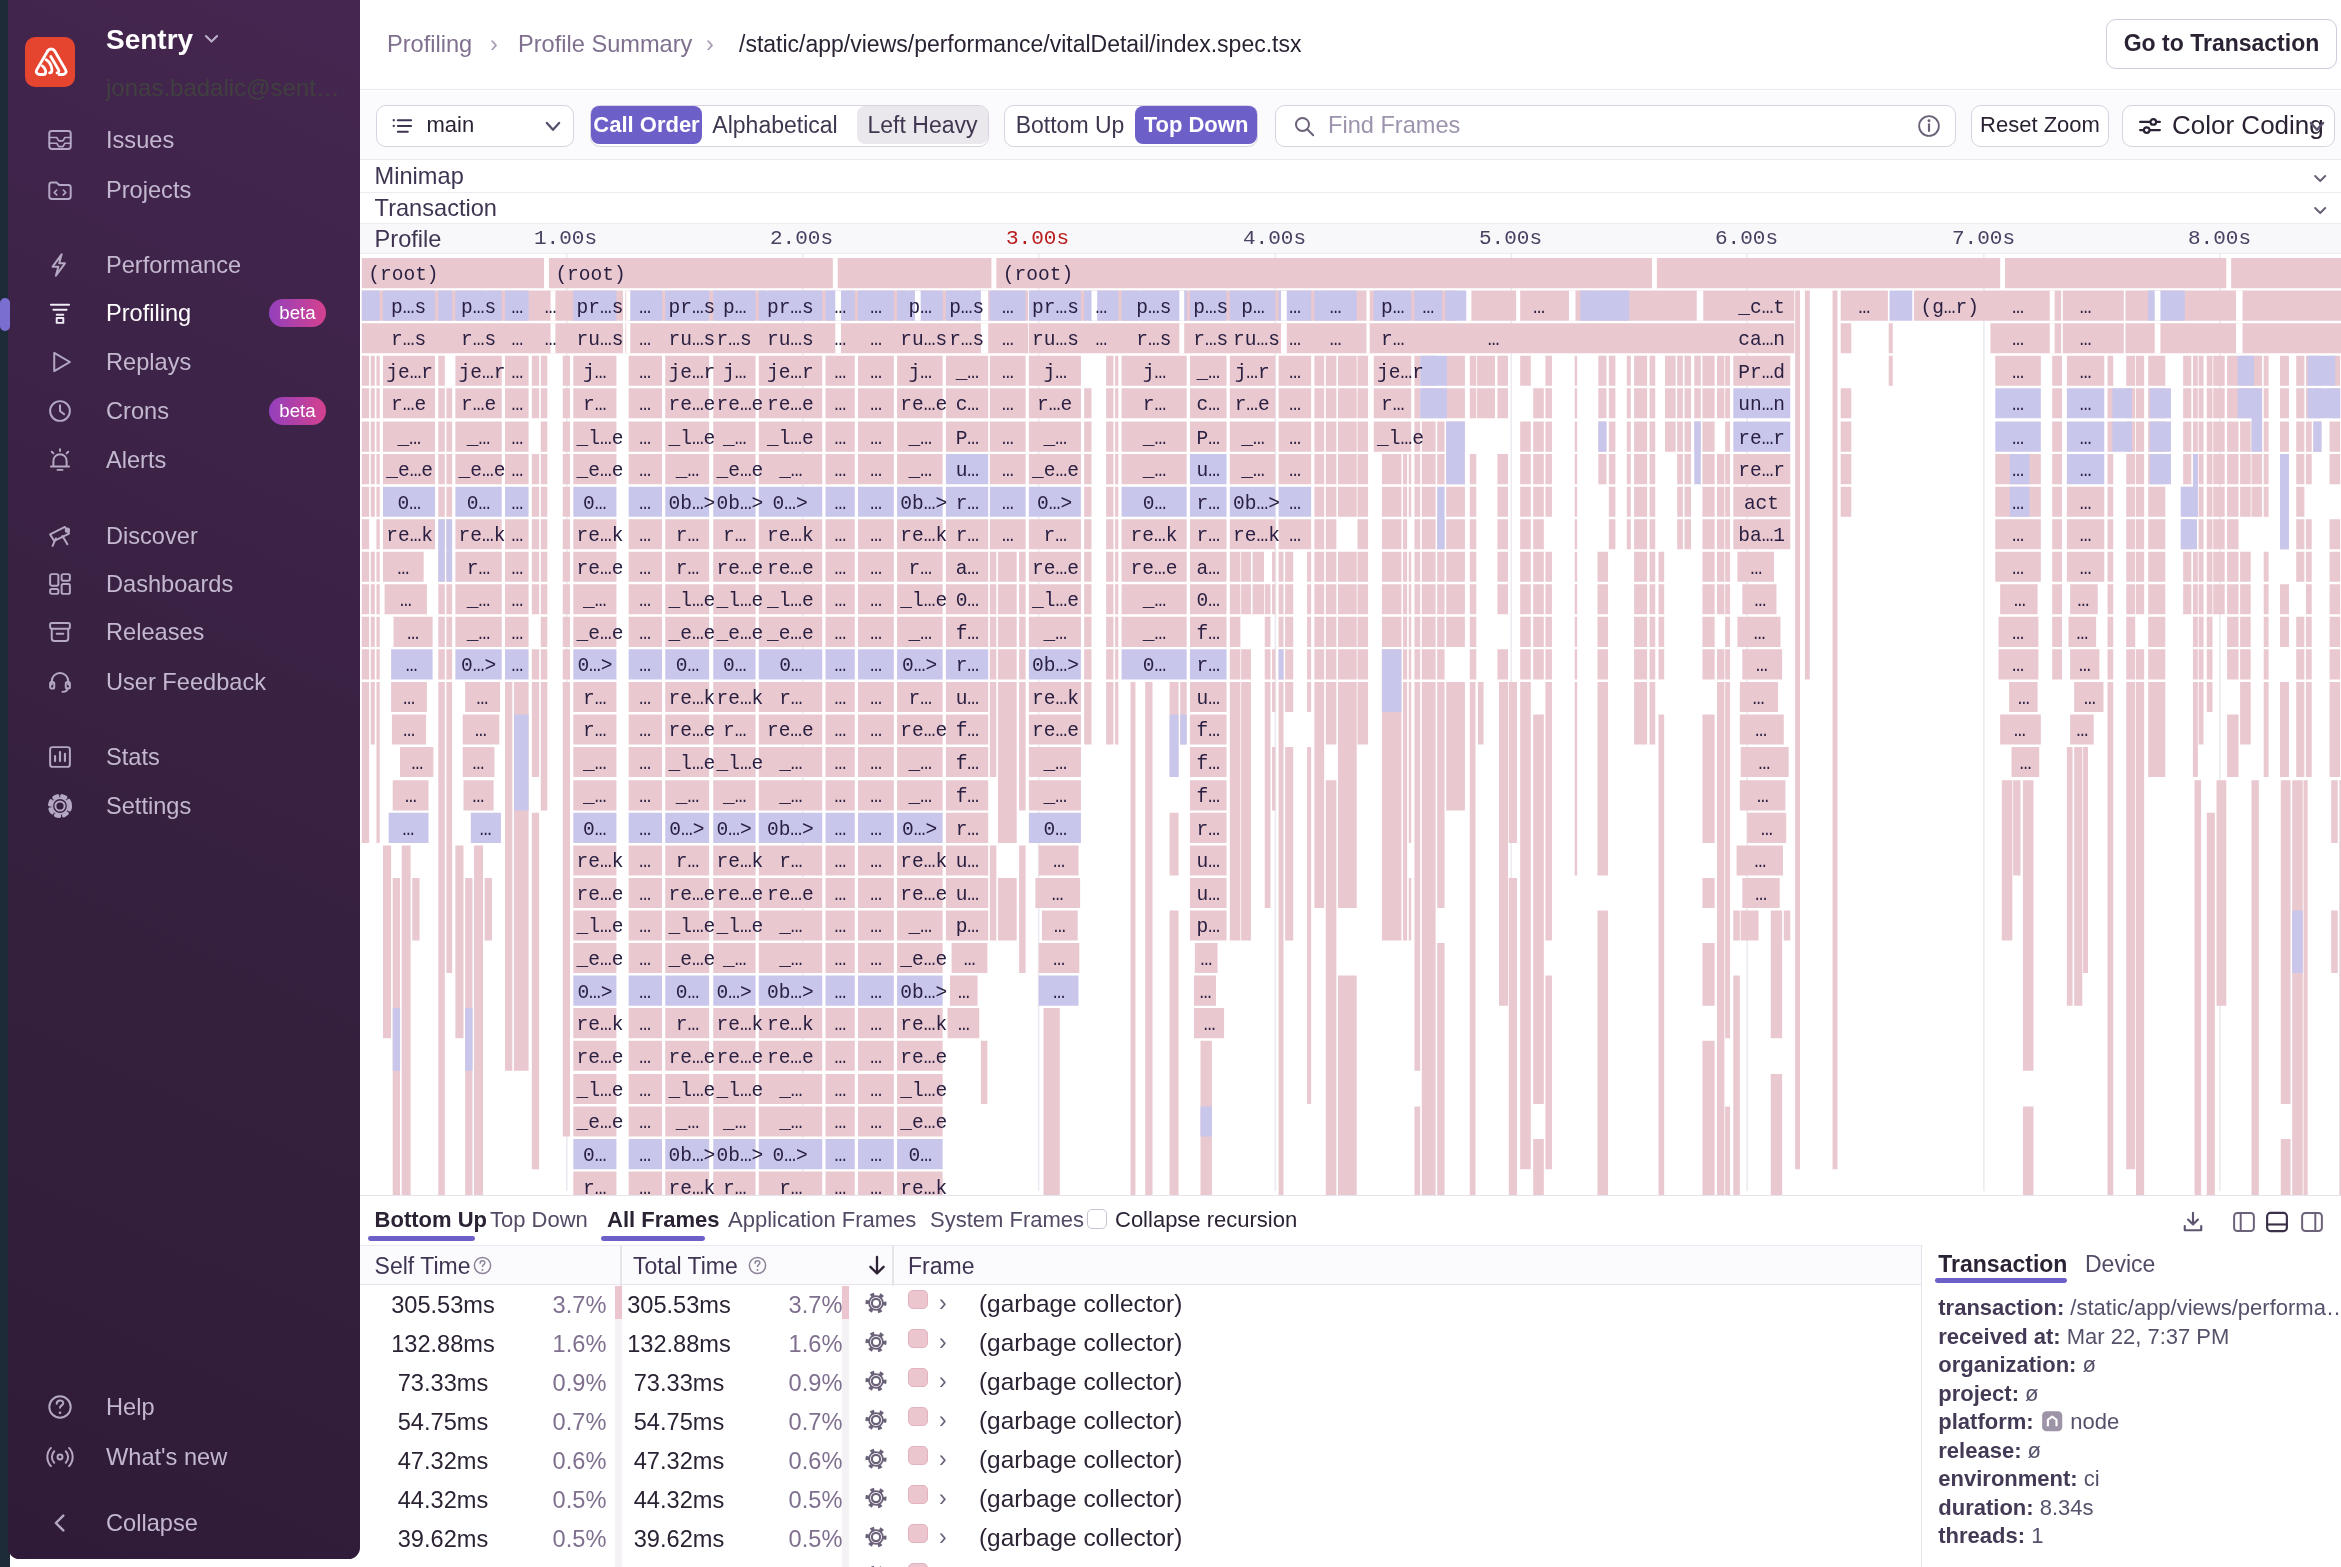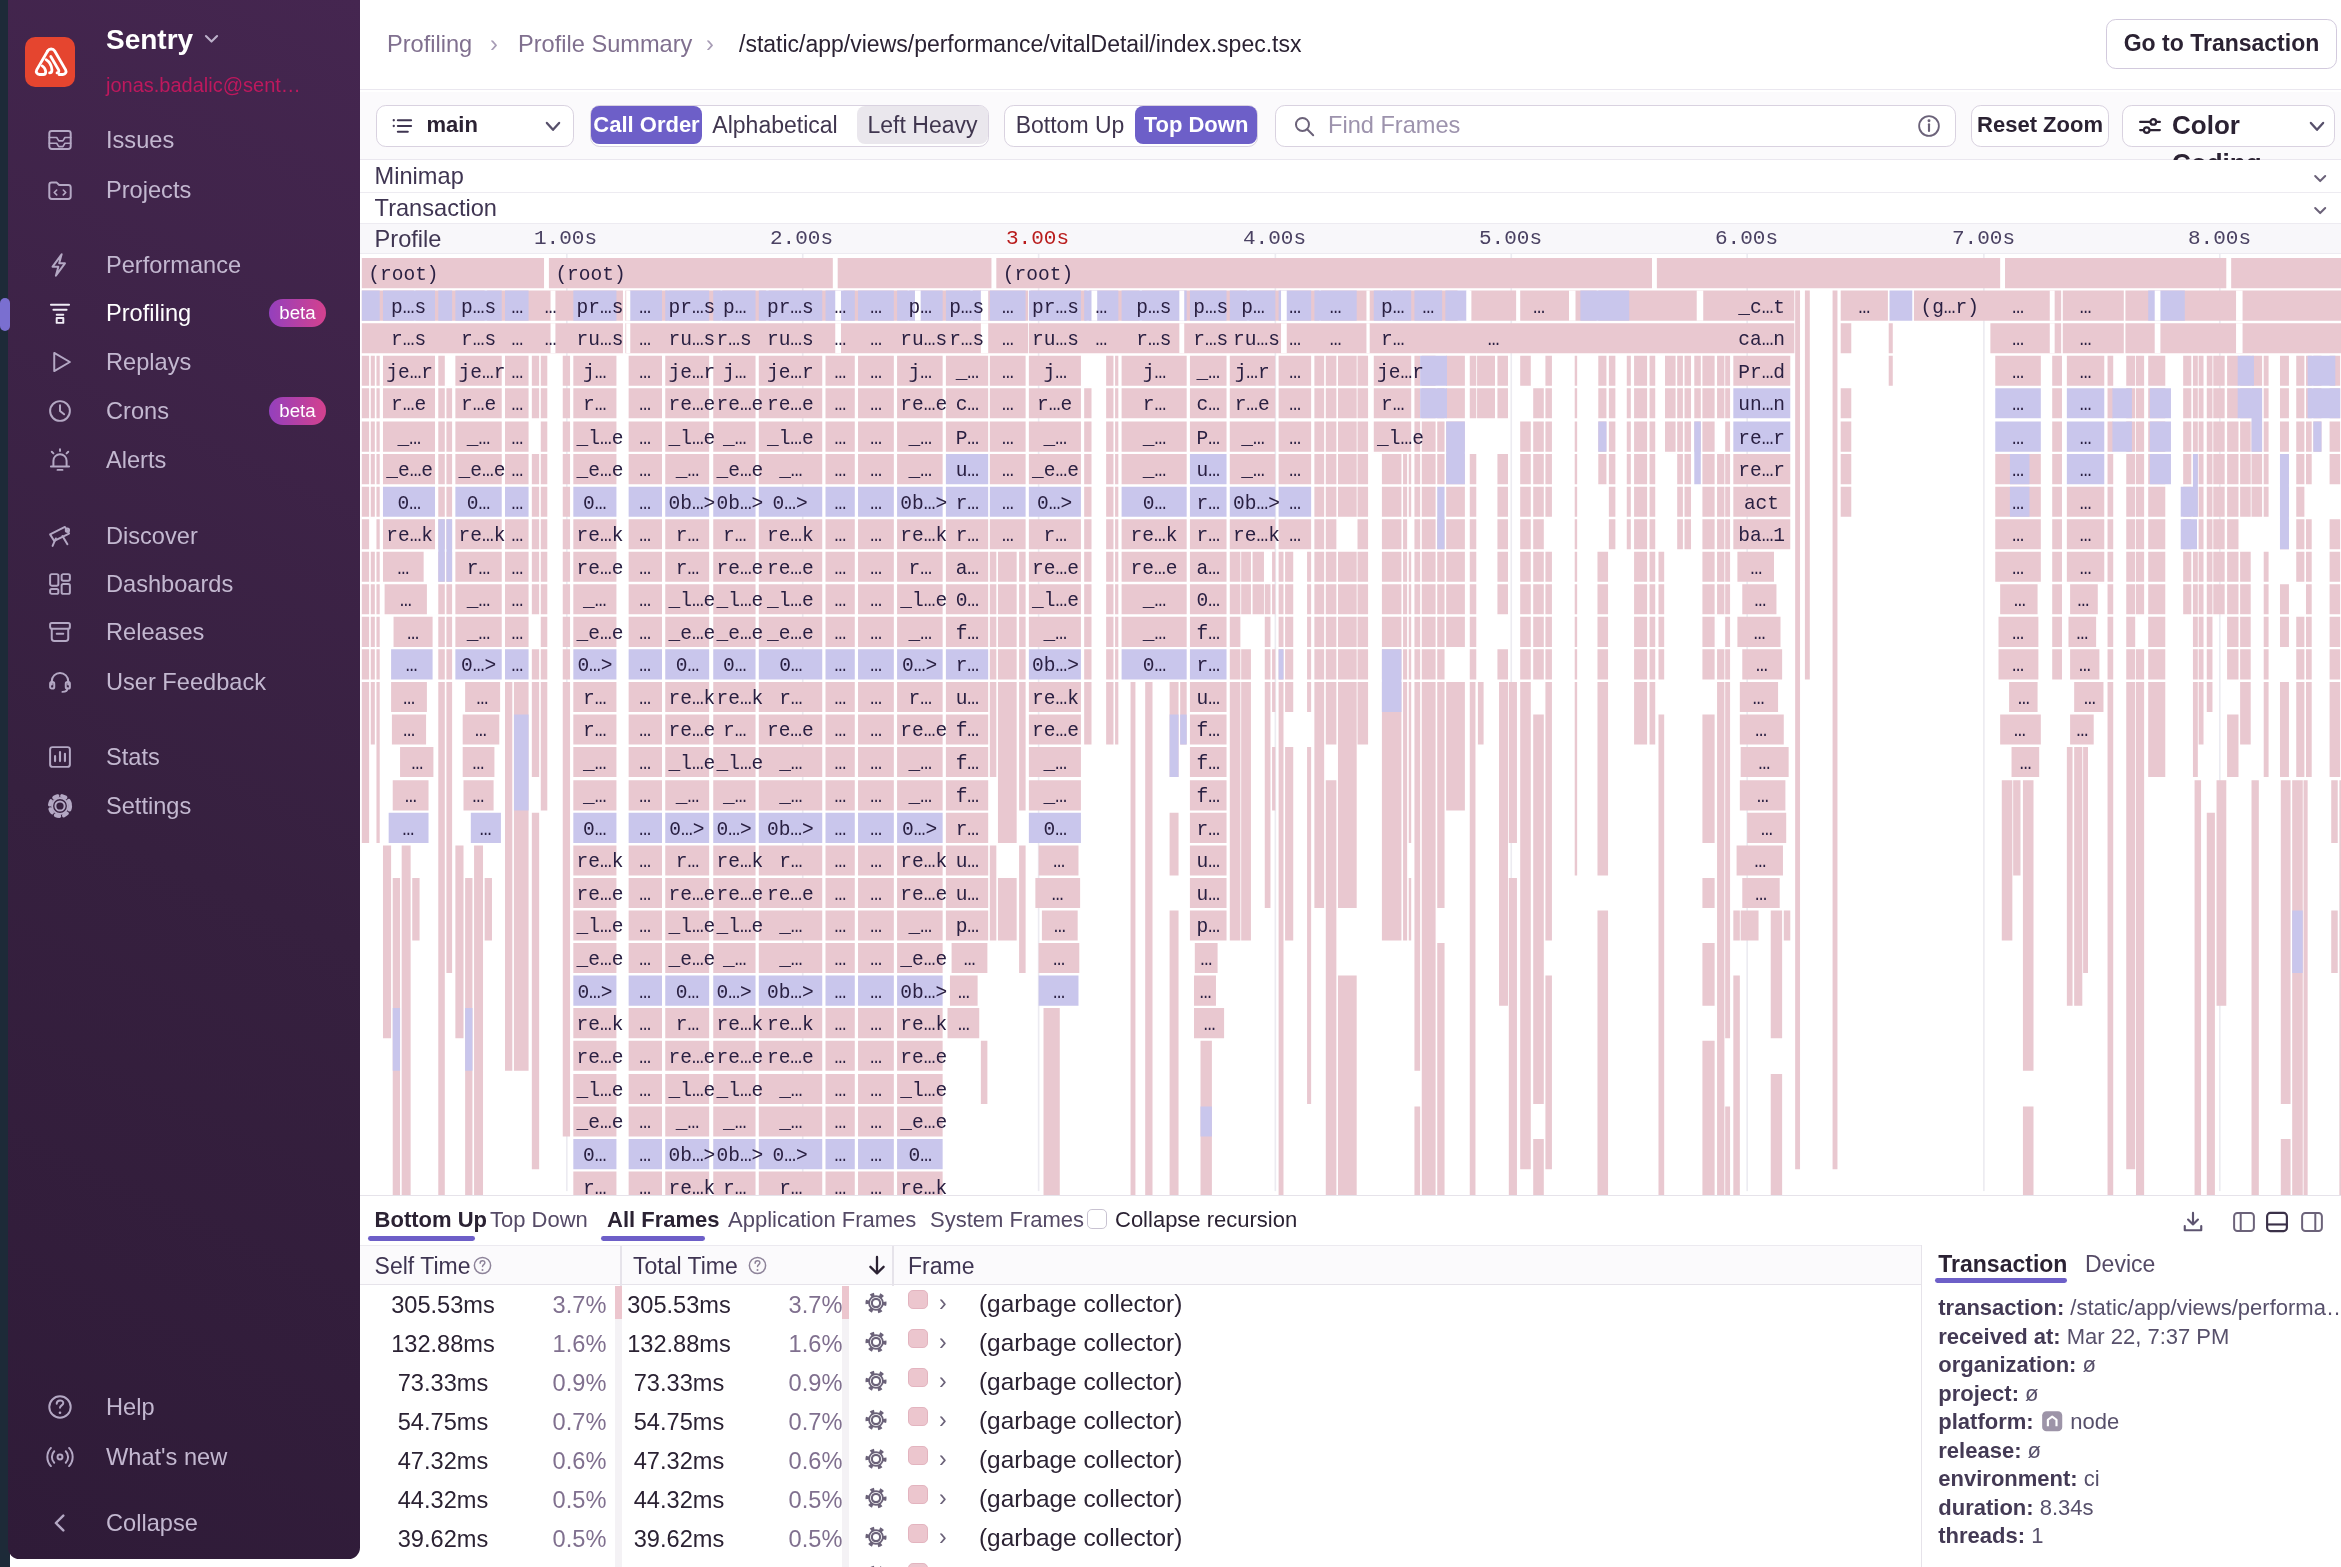--- a/index.html
+++ b/index.html
@@ -5,39 +5,39 @@
  font-family:"Liberation Sans",sans-serif;-webkit-font-smoothing:antialiased}
 #app{position:relative;width:2342px;height:1567px}
 .abs{position:absolute}
 
 #edge{left:0;top:0;width:9.8px;height:1567px;background:#1d2a38}
 #sidebar{left:8.1px;top:0;width:352px;height:1559px;
  background:linear-gradient(205deg,#452650 0%,#36203f 55%,#2f1b38 100%);
  border-radius:0 0 11.4px 11.4px}
 #activebar{left:0;top:298px;width:9.8px;height:33px;background:#7a6fd0;border-radius:6.5px}
 .sv-name{left:106px;top:24.4px;color:#fff;font-size:28px;font-weight:bold}
-.sv-mail{left:106px;top:74px;color:#be185d;font-size:20px}
+.sv-mail{left:106px;top:74px;color:#404040;font-size:24px}
 .nav{left:106px;color:#c3b8d0;font-size:23.6px;line-height:28px;white-space:nowrap}
 .nav.on{color:#fff}
 .beta{left:269px;width:57px;height:28px;border-radius:14px;
  background:linear-gradient(90deg,#9440bd,#d4418e);color:#fff;font-size:18.7px;
  text-align:center;line-height:28px}
 
 #main{left:360px;top:0;width:1982px;height:1567px;background:#fff}
 #crumbbar{left:0;top:0;width:1982px;height:90px;background:#fff;border-bottom:1.6px solid #eae7ef}
 .crumb{top:31px;font-size:23.6px;color:#80708f}
 .crumb.dark{color:#2b2233}
 .gtt{left:1746px;top:18.7px;width:231px;height:50px;border:1.6px solid #d2cadd;border-radius:9.8px;
  background:#fff;font-size:23px;font-weight:bold;color:#2b2233;text-align:center;line-height:46px}
 #toolbar{left:0;top:92px;width:1982px;height:68px;background:#fbfafc;border-bottom:1.6px solid #eae7ef}
 .ctl{top:13px;height:42px;border:1.6px solid #d9d2e0;border-radius:9.8px;background:#fff}
 .seg{position:absolute;top:0;height:38px;font-size:23px;line-height:38px;text-align:center;color:#40364f}
 .seg.purple{background:#6d5fc8;color:#fff;font-weight:bold;border-radius:8.1px;font-size:22px}
 .seg.grey{background:#eae7ed;border-radius:8.1px}
-.btxt{font-size:22px;font-weight:bold;color:#2b2233;line-height:38px}
+.btxt{font-size:22px;font-weight:normal;color:#2b2233;line-height:38px}
 
 .colrow{left:0;width:1982px;background:#fff;border-bottom:1.6px solid #edebf1}
 .rlabel{position:absolute;left:14.6px;font-size:23.6px;color:#3f3552}
 
 #flamewrap{left:0;top:254px;width:1982px;height:942px;background:#fff}
 .ft text{font:24px "Liberation Mono",monospace;fill:#2a2042}
 
 #tabbar{left:0;top:1195px;width:1982px;height:50px;background:#fff;border-top:1.6px solid #e6e3ea}
 .tab{position:absolute;top:10.6px;font-size:22px;color:#554a66}
 .tab.on{color:#2b2233;font-weight:bold}

